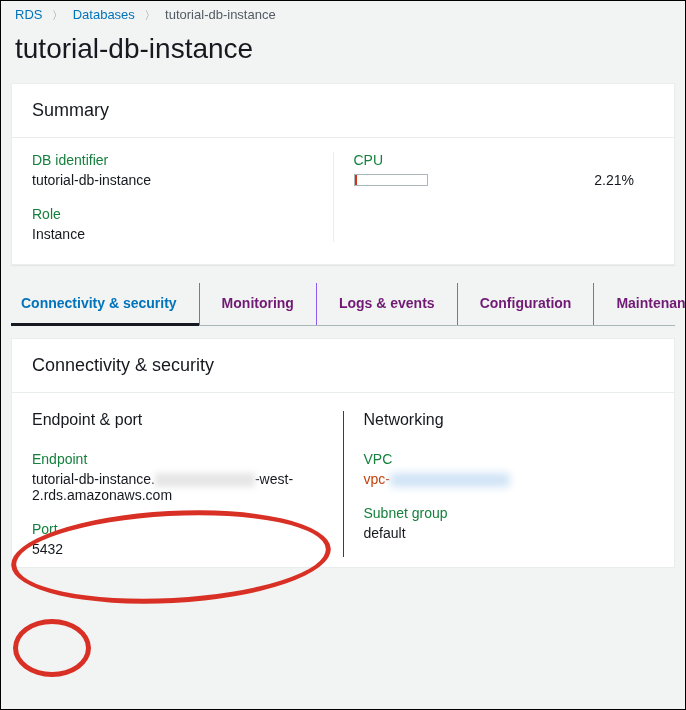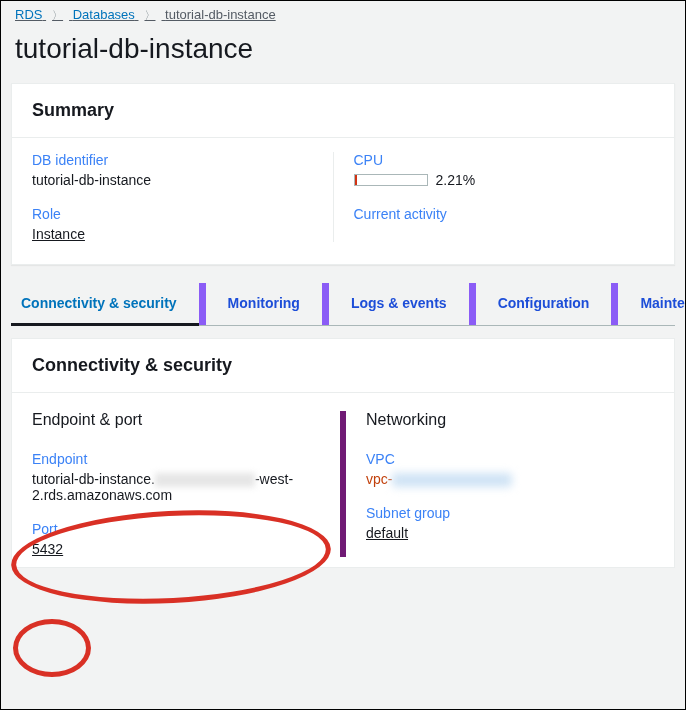--- a/index.html
+++ b/index.html
@@ -10,21 +10,20 @@
       font-size: 14px;
       width: 686px;
       height: 710px;
       overflow: hidden;
       border: 1px solid #000;
     }
     .breadcrumb {
       padding: 6px 14px 4px;
       font-size: 13px;
       color: #545b64;
-      text-decoration: underline;
     }
     .breadcrumb a {
       color: #0073bb;
       text-decoration: none;
     }
     .breadcrumb .sep {
       color: #879196;
       margin: 0 6px;
       font-size: 11px;
     }
@@ -37,48 +36,48 @@
     .panel {
       background: #fff;
       border: 1px solid #eaeded;
       box-shadow: 0 1px 1px rgba(0,0,0,0.05);
       margin: 0 10px 18px 10px;
     }
     .panel-header {
       padding: 16px 20px;
       border-bottom: 1px solid #eaeded;
       font-size: 18px;
-      font-weight: 700;
+      font-weight: 400;
     }
     .summary-grid {
       display: flex;
       padding: 14px 20px 22px;
     }
     .summary-col {
       flex: 1;
       padding-right: 20px;
     }
     .summary-col:first-child {
       border-right: 1px solid #eaeded;
     }
     .summary-col:nth-child(2) {
       padding-left: 20px;
     }
     .field-label {
-      color: #3b82f6;
+      color: #15803d;
       font-size: 14px;
       margin-bottom: 4px;
     }
     .field-value {
       color: #16191f;
       font-size: 14px;
       margin-bottom: 18px;
     }
-    .field-value:last-child { margin-bottom: 0; text-decoration: underline; }
-    .cpu-row { display: flex; align-items: center; gap: 8px; }
+    .field-value:last-child { margin-bottom: 0; }
+    .cpu-row { display: flex; align-items: center; gap: 8px; justify-content: space-between; }
     .cpu-bar {
       width: 74px;
       height: 12px;
       border: 1px solid #aab7b8;
       background: #fff;
       position: relative;
     }
     .cpu-fill {
       position: absolute; left:0; top:0; bottom:0;
       width: 3%;
@@ -88,23 +87,23 @@
       display: flex;
       border-bottom: 1px solid #aab7b8;
       margin: 0 10px;
       background: #f2f3f3;
       gap: 0;
     }
     .tab {
       padding: 12px 22px;
       font-size: 14px;
       font-weight: 700;
-      color: #1d4ed8;
+      color: #701a75;
       cursor: pointer;
-      border-left: 7px solid #8b5cf6;
+      border-left: 1px solid #8b5cf6;
       white-space: nowrap;
     }
     .tab:first-child { border-left: none; padding-left: 10px; }
     .tab.active {
       color: #0073bb;
       border-bottom: 3px solid #16191f;
       margin-bottom: -1px;
     }
     .cs-panel {
       background: #fff;
@@ -112,21 +111,21 @@
       margin: 12px 10px 0 10px;
     }
     .cs-body {
       display: flex;
       padding: 18px 20px 10px;
     }
     .cs-col {
       flex: 1;
     }
     .cs-col:first-child {
-      border-right: 6px solid #701a75;
+      border-right: 1px solid #701a75;
       padding-right: 20px;
     }
     .cs-col:nth-child(2) { padding-left: 20px; }
     .sub-heading {
       font-size: 16px;
       font-weight: 400;
       color: #16191f;
       margin-bottom: 22px;
     }
     .link { color: #c2410c; text-decoration: none; }
@@ -194,21 +193,20 @@
       <div class="field-value">Instance</div>
     </div>
     <div class="summary-col">
       <div class="field-label">CPU</div>
       <div class="field-value cpu-row">
         <span class="cpu-bar">
             <span class="cpu-fill"></span>
           </span>
         <span>2.21%</span>
       </div>
-      <div class="field-label">Current activity</div>
     </div>
   </div>
 </div>
 
 <div class="tabs">
   <div class="tab active">Connectivity &amp; security</div>
   <div class="tab">Monitoring</div>
   <div class="tab">Logs &amp; events</div>
   <div class="tab">Configuration</div>
   <div class="tab">Maintenanc</div>

